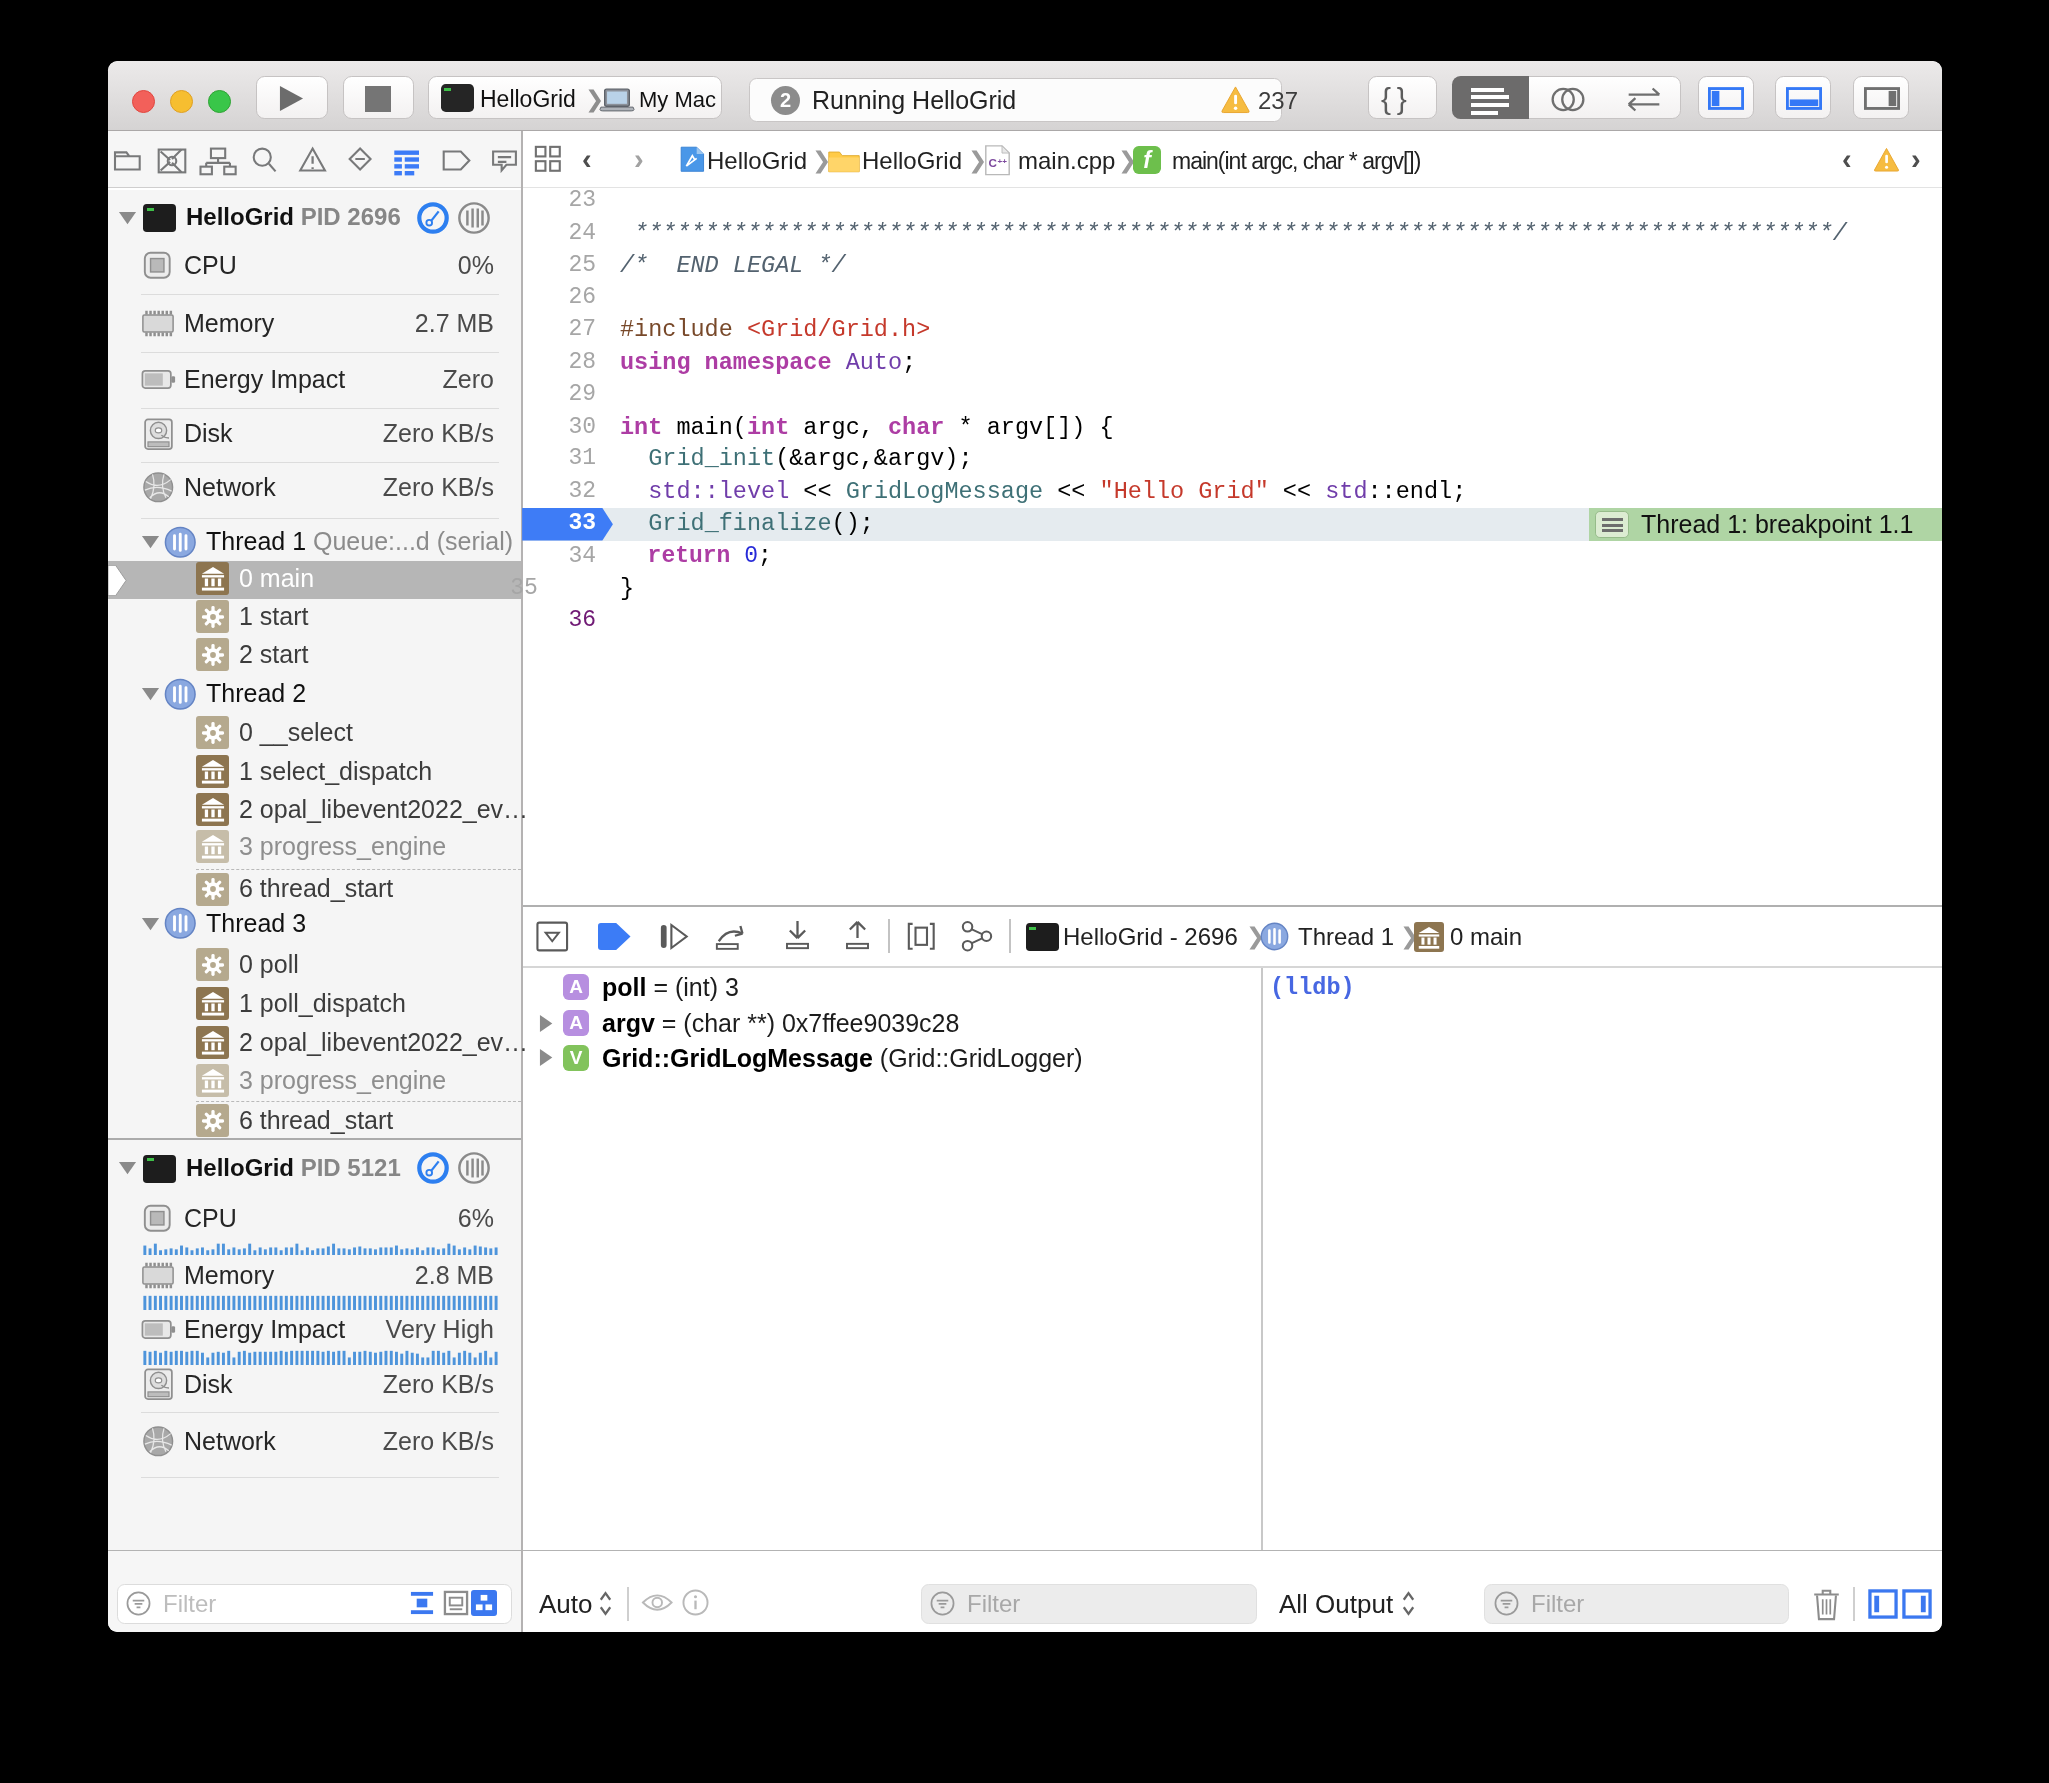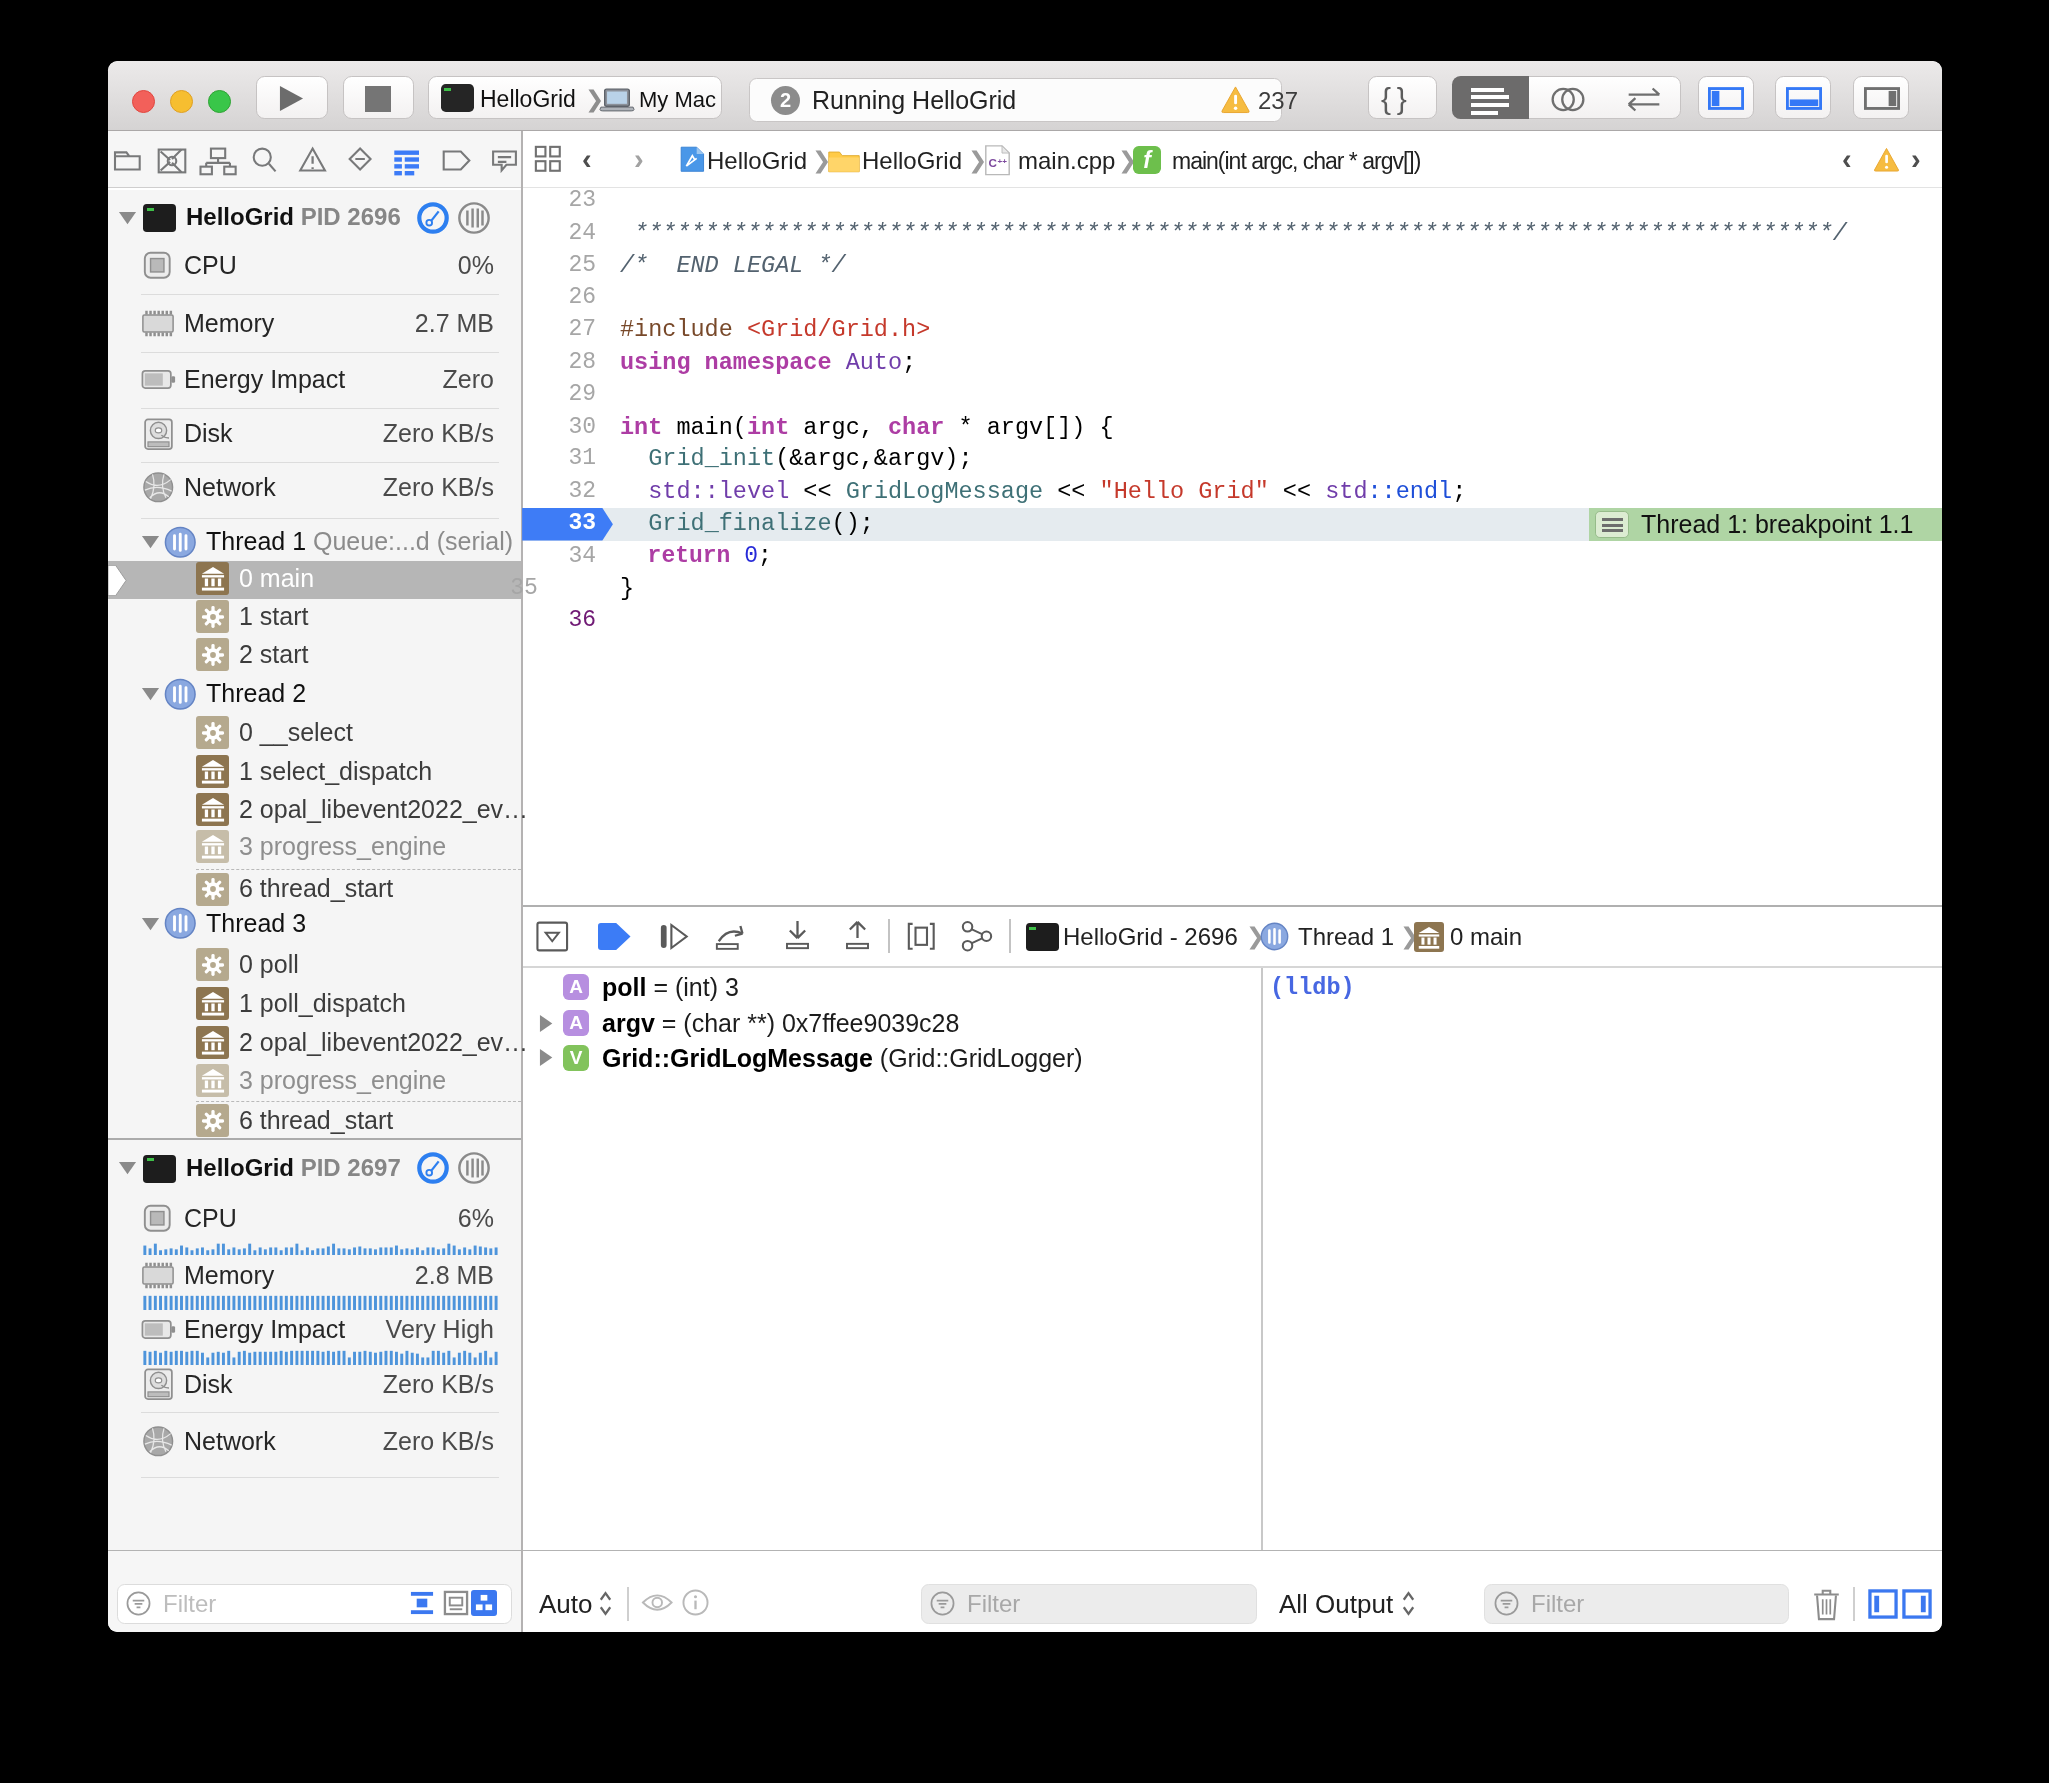--- a/index.html
+++ b/index.html
@@ -399,21 +399,21 @@
       </g>
 <circle cx="12.5" cy="12.5" r="3" fill="#b5a98e"></circle>
     </svg>
     <div class="abs" style="left:131px;top:1045px;font-size:25px;color:#3c3c3c">6 thread_start</div>
 <div class="abs" style="left:0;top:1077px;width:413px;height:1.9px;background:#ababab"></div>
 <svg class="abs" style="left:9.6px;top:1099px" width="19" height="15.3" viewBox="0 0 20 16">
       <polygon points="1,2 19,2 10,15" fill="#8a8a8a"></polygon>
     </svg>
 <div class="abs" style="left:35px;top:1094px;width:32.5px;height:28px;background:#1d1d1d;border-radius:3.8px"></div>
     <div class="abs" style="left:39px;top:1097px;width:6.7px;height:2.9px;background:#3fbf49"></div>
-<div class="abs" style="left:78px;top:1093px;font-size:24px;font-weight:bold;color:#111">HelloGrid <span style="color:#868686">PID 2697</span></div>
+<div class="abs" style="left:78px;top:1093px;font-size:24px;font-weight:bold;color:#111">HelloGrid <span style="color:#868686">PID 5121</span></div>
 <svg class="abs" style="left:308px;top:1090px" width="34" height="34" viewBox="0 0 36 36">
       <circle cx="18" cy="18" r="14.5" fill="none" stroke="#2d7ff0" stroke-width="4.5"></circle>
       <circle cx="14" cy="23" r="3" fill="none" stroke="#2d7ff0" stroke-width="2"></circle>
       <path d="M16.5 20.5 L24 11" stroke="#2d7ff0" stroke-width="2.4"></path>
     </svg>
 <svg class="abs" style="left:349px;top:1090px" width="34" height="34" viewBox="0 0 36 36">
       <circle cx="18" cy="18" r="15.5" fill="none" stroke="#8a8a8a" stroke-width="2.6"></circle>
       <path d="M11 10 V26" stroke="#8a8a8a" stroke-width="2.6"></path>
       <path d="M16.5 8 V28" stroke="#8a8a8a" stroke-width="2.6"></path>
       <path d="M22 8 V28" stroke="#8a8a8a" stroke-width="2.6"></path>
@@ -703,21 +703,21 @@
 <div class="abs mono" style="left:344px;top:449px;width:144px;text-align:right;font-size:23px;font-weight:bold;color:#fff">33</div>
 <div class="abs mono" style="left:344px;top:482px;width:144px;text-align:right;font-size:23px;color:#a6a6a6">34</div>
 <div class="abs mono" style="left:344px;top:514px;width:144px;text-align:center;font-size:23px;color:#a6a6a6">35</div>
 <div class="abs mono" style="left:344px;top:546px;width:144px;text-align:right;font-size:23px;color:#701a75">36</div>
 <div class="abs mono" style="left:512px;top:159px;font-size:23.5px;white-space:pre;color:#000"><span style="color:#53626f;font-style:italic"> *************************************************************************************/</span></div>
 <div class="abs mono" style="left:512px;top:191px;font-size:23.5px;white-space:pre;color:#000"><span style="color:#53626f;font-style:italic">/*  END LEGAL */</span></div>
 <div class="abs mono" style="left:512px;top:255px;font-size:23.5px;white-space:pre;color:#000"><span style="color:#78492a">#include</span> <span style="color:#c5392b">&lt;Grid/Grid.h&gt;</span></div>
 <div class="abs mono" style="left:512px;top:288px;font-size:23.5px;white-space:pre;color:#000"><b style="color:#ad3da4">using namespace</b> <span style="color:#703daa">Auto</span>;</div>
 <div class="abs mono" style="left:512px;top:353px;font-size:23.5px;white-space:pre;color:#000"><b style="color:#ad3da4">int</b> main(<b style="color:#ad3da4">int</b> argc, <b style="color:#ad3da4">char</b> * argv[]) {</div>
 <div class="abs mono" style="left:512px;top:384px;font-size:23.5px;white-space:pre;color:#000">  <span style="color:#3e7076">Grid_init</span>(&amp;argc,&amp;argv);</div>
-<div class="abs mono" style="left:512px;top:417px;font-size:23.5px;white-space:pre;color:#000">  <span style="color:#703daa">std::level</span> &lt;&lt; <span style="color:#3e7076">GridLogMessage</span> &lt;&lt; <span style="color:#c5392b">"Hello Grid"</span> &lt;&lt; <span style="color:#703daa">std</span><span style="color:#1d4ed8">::endl</span>;</div>
+<div class="abs mono" style="left:512px;top:417px;font-size:23.5px;white-space:pre;color:#000">  <span style="color:#703daa">std::level</span> &lt;&lt; <span style="color:#3e7076">GridLogMessage</span> &lt;&lt; <span style="color:#c5392b">"Hello Grid"</span> &lt;&lt; <span style="color:#703daa">std</span><span style="color:#000000">::endl</span>;</div>
 <div class="abs mono" style="left:512px;top:449px;font-size:23.5px;white-space:pre;color:#000">  <span style="color:#3e7076">Grid_finalize</span>();</div>
 <div class="abs mono" style="left:512px;top:482px;font-size:23px;white-space:pre;color:#000"><b style="color:#ad3da4">&nbsp;&nbsp;return</b> <span style="color:#272ad8">0</span>;</div>
 <div class="abs mono" style="left:512px;top:514px;font-size:23.5px;white-space:pre;color:#000">}</div>
 <div class="abs" style="left:415px;top:844px;width:1419px;height:1.9px;background:#b0b0b0"></div>
 <div class="abs" style="left:415px;top:905px;width:1419px;height:1.9px;background:#d6d6d6"></div>
 <svg class="abs" style="left:428px;top:860px" width="32.5" height="31" viewBox="0 0 34 32">
 <rect x="1.5" y="1.5" width="31" height="29" rx="2" fill="none" stroke="#5a5a5a" stroke-width="2.2"></rect>
 <polygon points="10,12 24,12 17,21" fill="none" stroke="#5a5a5a" stroke-width="2"></polygon>
     </svg>
 <svg class="abs" style="left:490px;top:862px" width="32.5" height="27" viewBox="0 0 34 28">

